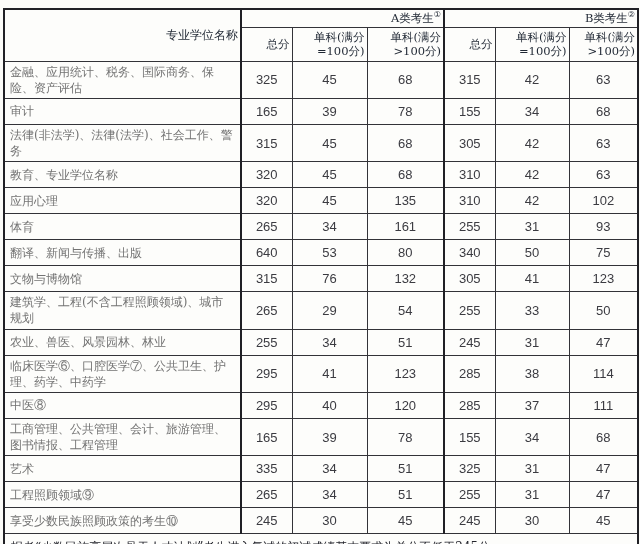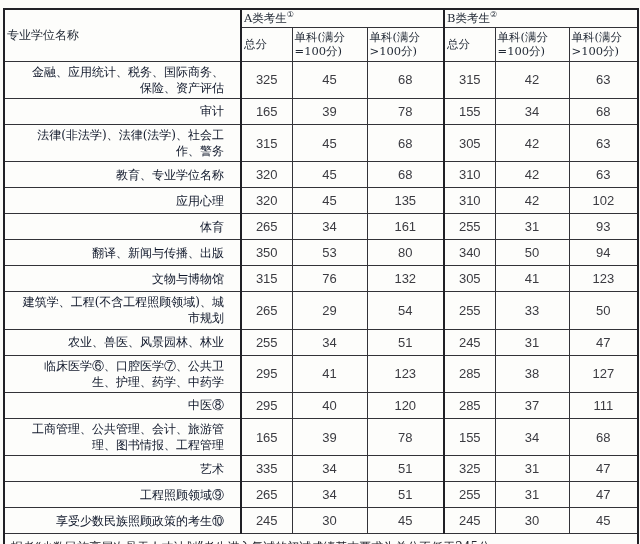--- a/index.html
+++ b/index.html
@@ -25,33 +25,33 @@
   .group-start{border-left:2px solid #202025;}
   thead tr.row-groups{height:18px;}
   thead tr.row-subs{height:34px;}
   thead th{
     font-family:"DejaVu Serif","Liberation Serif",serif;
     font-weight:normal;
     font-size:11.5px;
     line-height:1.25;
     color:#1f2733;
     padding:1px 2px;
-    text-align:left;
+    text-align:right;
     vertical-align:middle;
   }
   thead th.name-head{font-size:12px;margin-top:31px;}
   sup{font-size:8px;line-height:0;}
   tbody tr{height:26px;}
   td.name-cell{
     font-family:"DejaVu Serif","Liberation Serif",serif;
     font-size:12px;
     line-height:1.35;
-    text-align:right;
-    padding:2px 16px;
-    color:#0f172a;
+    text-align:left;
+    padding:2px 5px;
+    color:#737373;
     vertical-align:middle;
   }
   td.num-cell{
     font-family:"Liberation Sans","DejaVu Sans",sans-serif;
     font-size:13px;
     text-align:center;
     color:#3b3b41;
     vertical-align:middle;
     padding:0;
   }
@@ -148,26 +148,26 @@
           <td class="name-cell">体育</td>
           <td class="num-cell group-start">265</td>
           <td class="num-cell">34</td>
           <td class="num-cell">161</td>
           <td class="num-cell group-start">255</td>
           <td class="num-cell">31</td>
           <td class="num-cell">93</td>
         </tr>
         <tr>
           <td class="name-cell">翻译、新闻与传播、出版</td>
-          <td class="num-cell group-start">350</td>
+          <td class="num-cell group-start">640</td>
           <td class="num-cell">53</td>
           <td class="num-cell">80</td>
           <td class="num-cell group-start">340</td>
           <td class="num-cell">50</td>
-          <td class="num-cell">94</td>
+          <td class="num-cell">75</td>
         </tr>
         <tr>
           <td class="name-cell">文物与博物馆</td>
           <td class="num-cell group-start">315</td>
           <td class="num-cell">76</td>
           <td class="num-cell">132</td>
           <td class="num-cell group-start">305</td>
           <td class="num-cell">41</td>
           <td class="num-cell">123</td>
         </tr>
@@ -189,21 +189,21 @@
           <td class="num-cell">31</td>
           <td class="num-cell">47</td>
         </tr>
         <tr>
           <td class="name-cell">临床医学⑥、口腔医学⑦、公共卫生、护理、药学、中药学</td>
           <td class="num-cell group-start">295</td>
           <td class="num-cell">41</td>
           <td class="num-cell">123</td>
           <td class="num-cell group-start">285</td>
           <td class="num-cell">38</td>
-          <td class="num-cell">127</td>
+          <td class="num-cell">114</td>
         </tr>
         <tr>
           <td class="name-cell">中医⑧</td>
           <td class="num-cell group-start">295</td>
           <td class="num-cell">40</td>
           <td class="num-cell">120</td>
           <td class="num-cell group-start">285</td>
           <td class="num-cell">37</td>
           <td class="num-cell">111</td>
         </tr>

